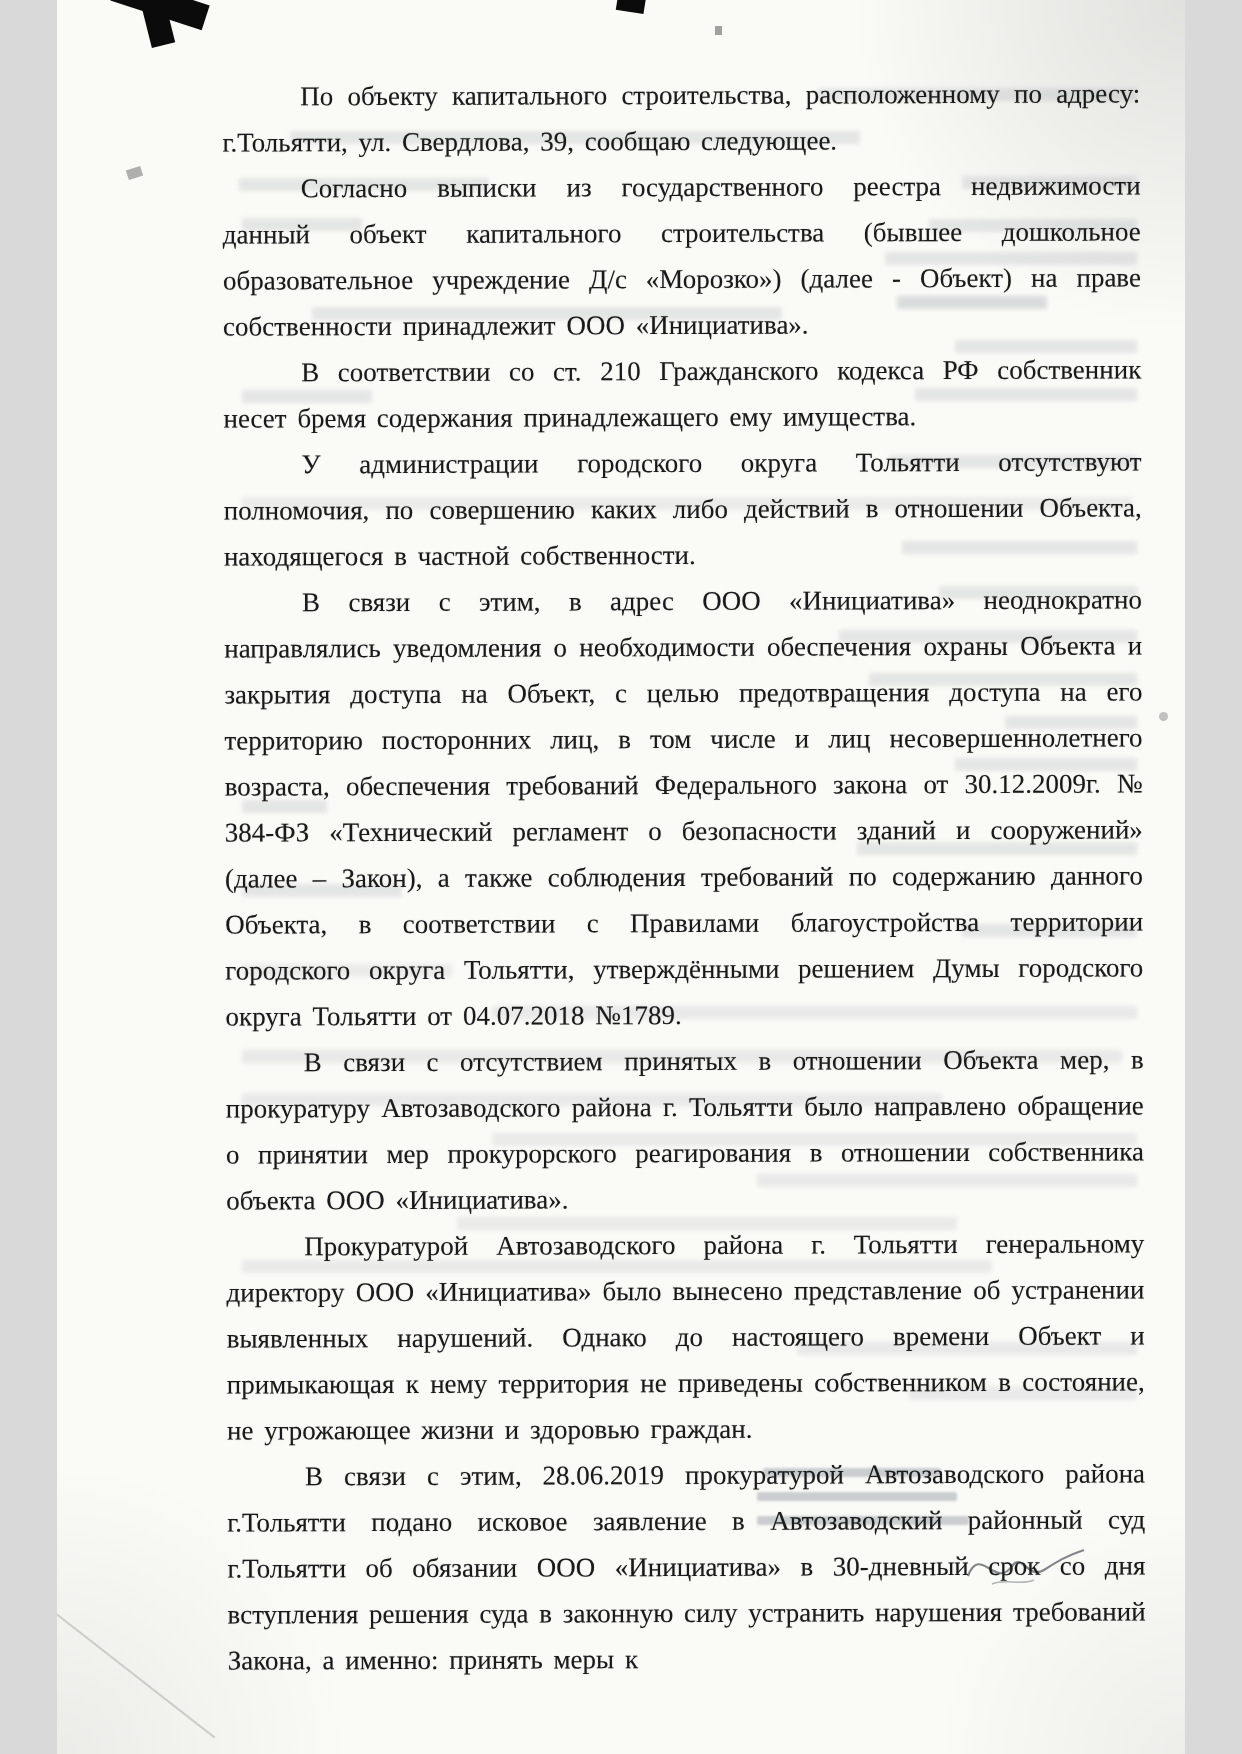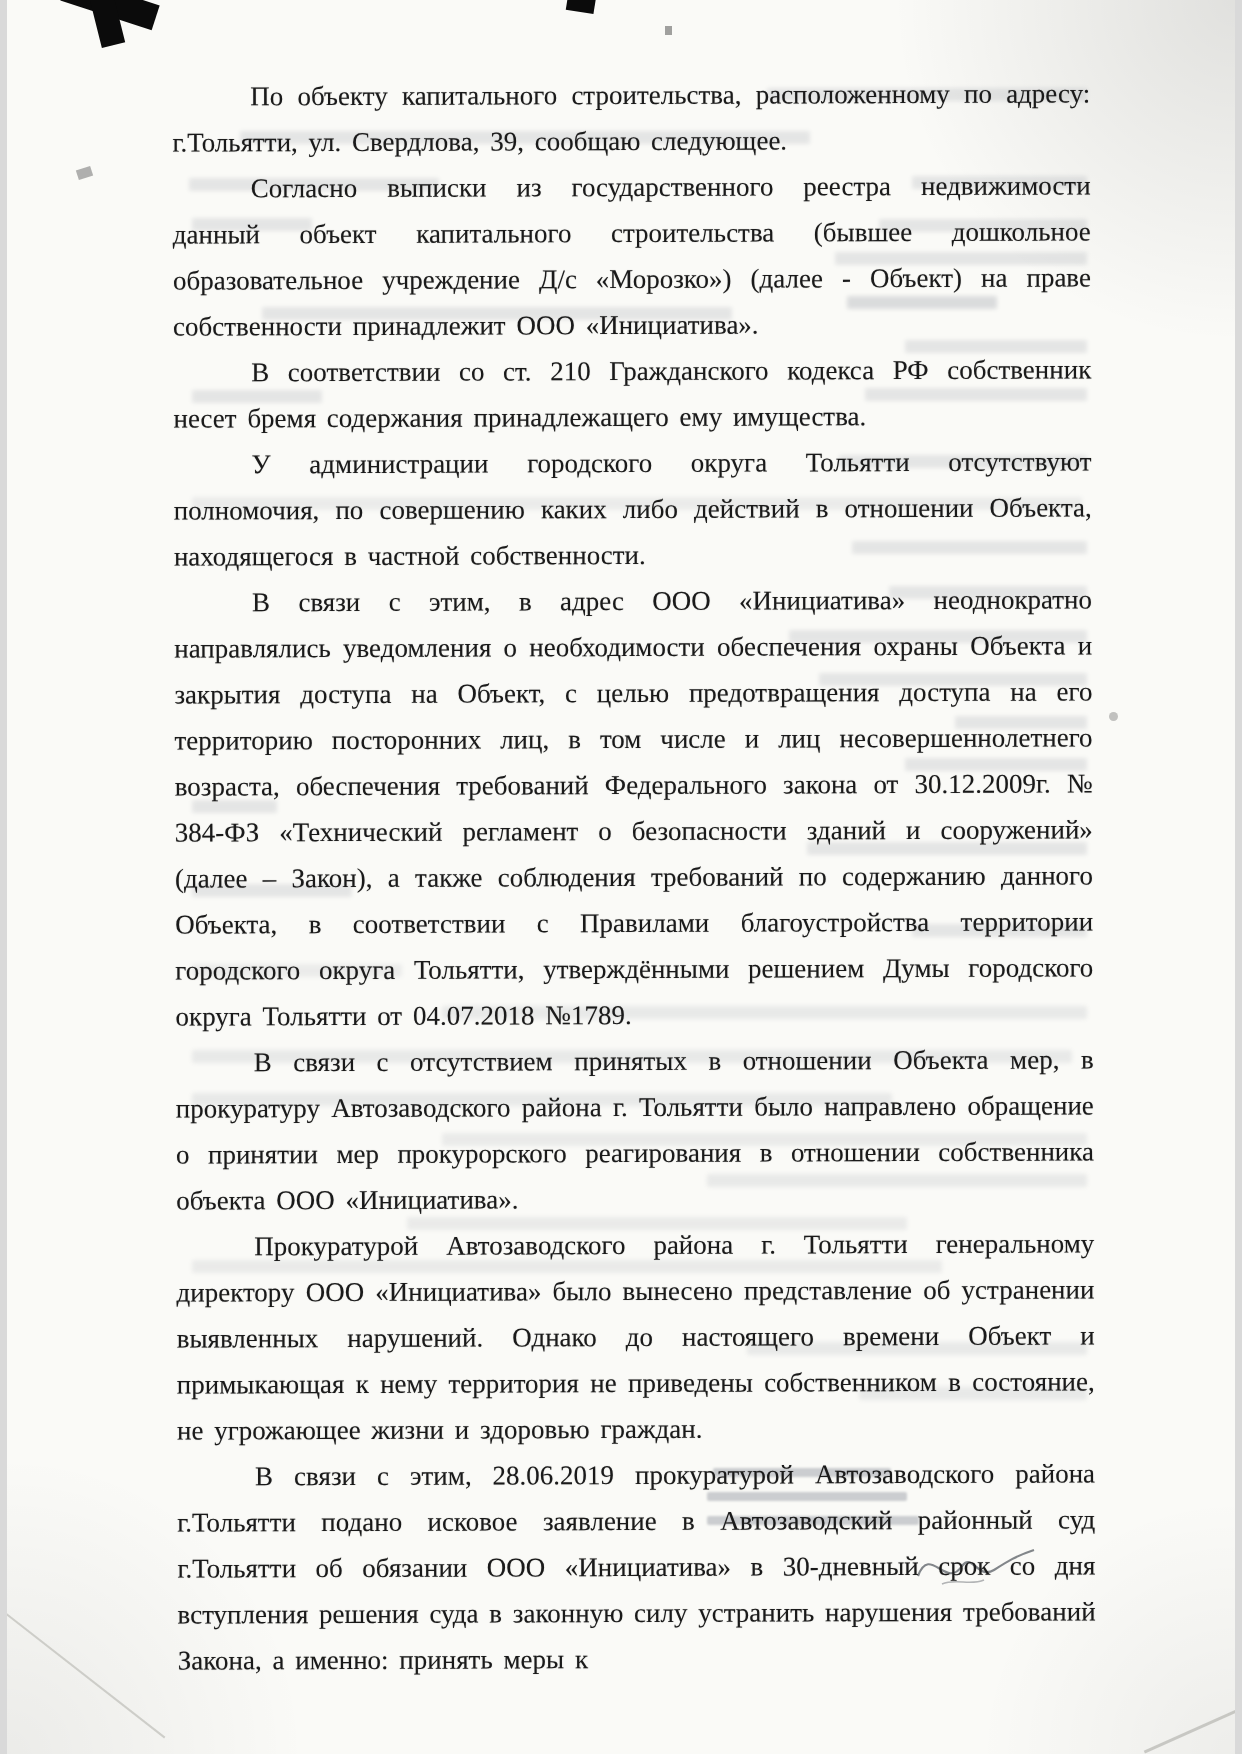--- a/index.html
+++ b/index.html
@@ -1,18 +1,18 @@
 <!DOCTYPE html>
 <html><head>
 <meta charset="utf-8">
 <style>
   html, body { margin: 0; padding: 0; background: #d9d9d9; }
   .page {
     position: relative;
-    width: 1228px;
+    width: 1128px;
     height: 1754px;
     margin: 0 auto;
     overflow: hidden;
     background:
       radial-gradient(circle at 100% 0%, rgba(0,0,0,0.10), transparent 16%),
       radial-gradient(circle at 0% 100%, rgba(0,0,0,0.06), transparent 14%),
       radial-gradient(circle at 100% 100%, rgba(0,0,0,0.05), transparent 12%),
       #fafaf7;
     font-family: "Liberation Serif", "DejaVu Serif", serif;
   }

